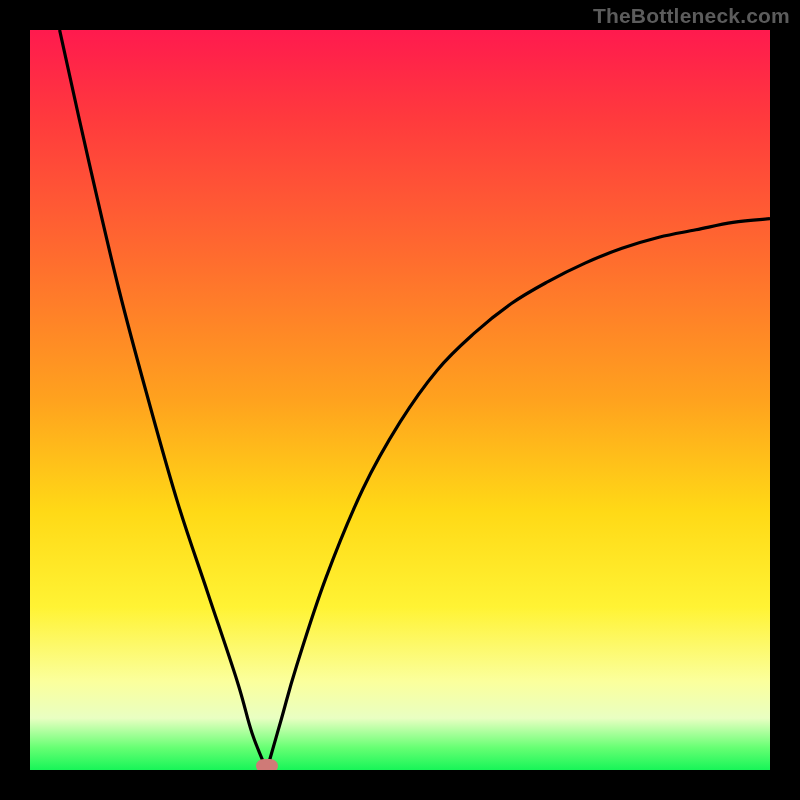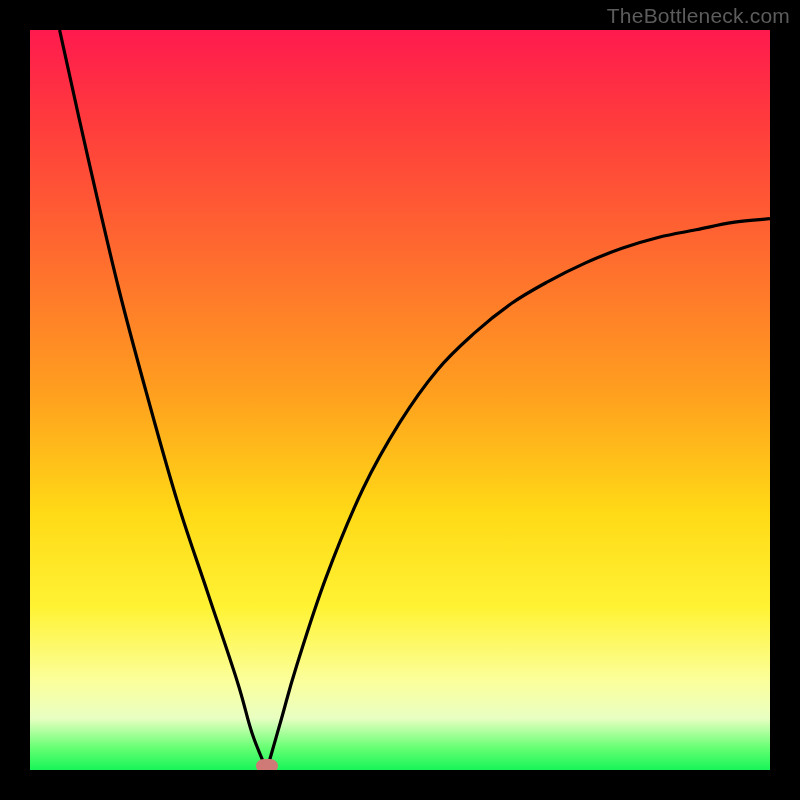--- a/index.html
+++ b/index.html
@@ -16,21 +16,21 @@
     width: 800px;
     height: 800px;
     background: #000;
   }
   .watermark {
     position: absolute;
     top: 4px;
     right: 10px;
     color: #5c5c5c;
     font-size: 21px;
-    font-weight: 400;
+    font-weight: 700;
     letter-spacing: 0.2px;
     z-index: 3;
   }
   .plot-area {
     position: absolute;
     left: 30px;
     top: 30px;
     width: 740px;
     height: 740px;
     overflow: hidden;

